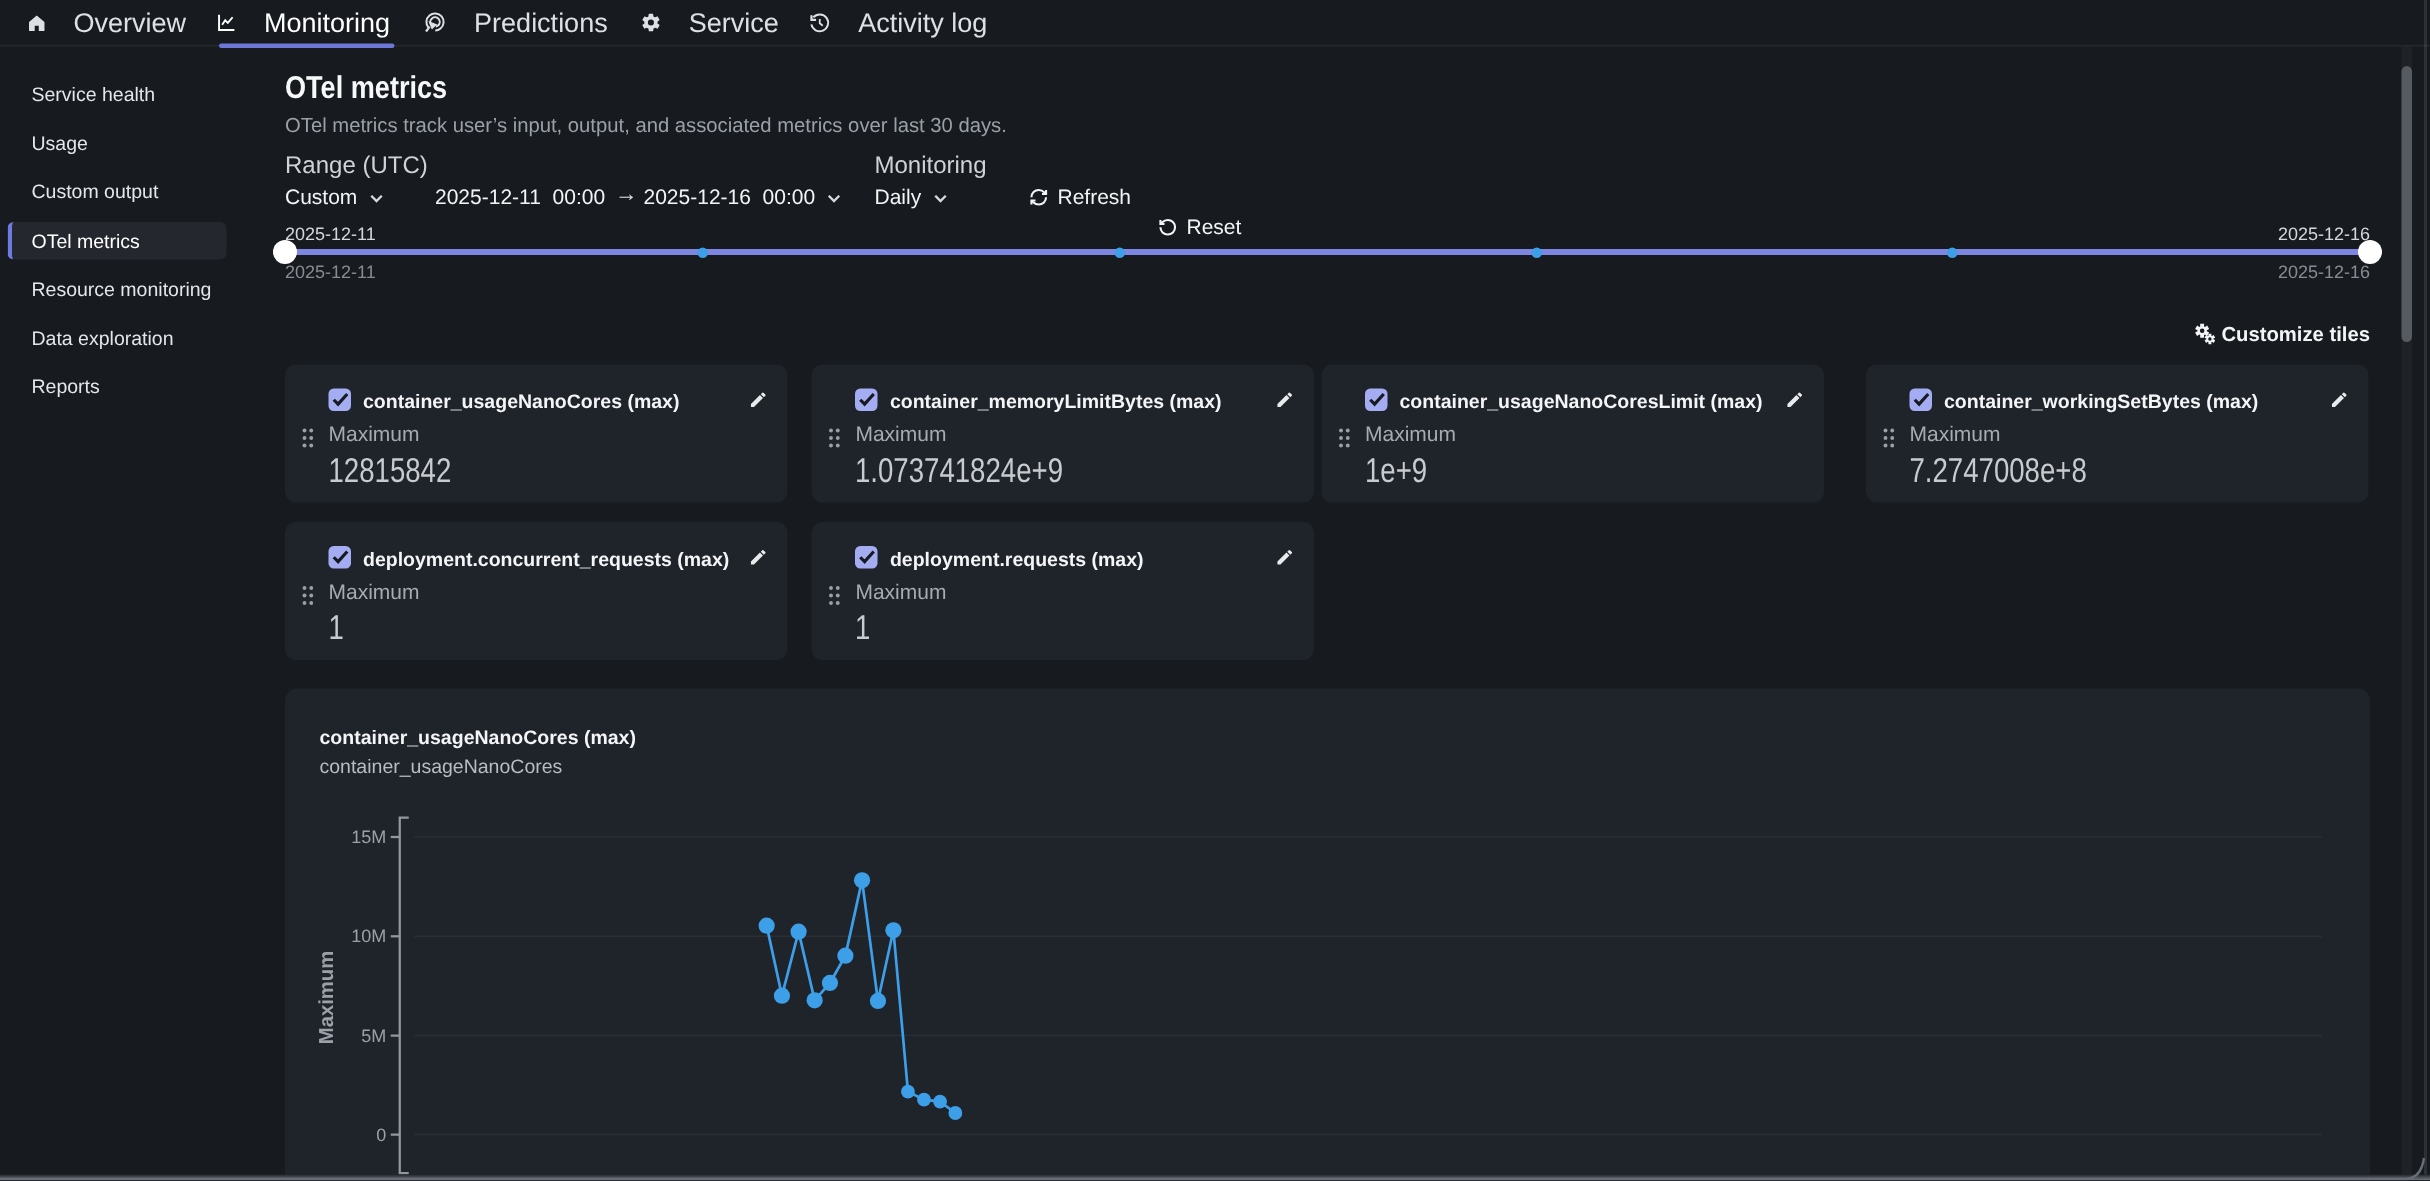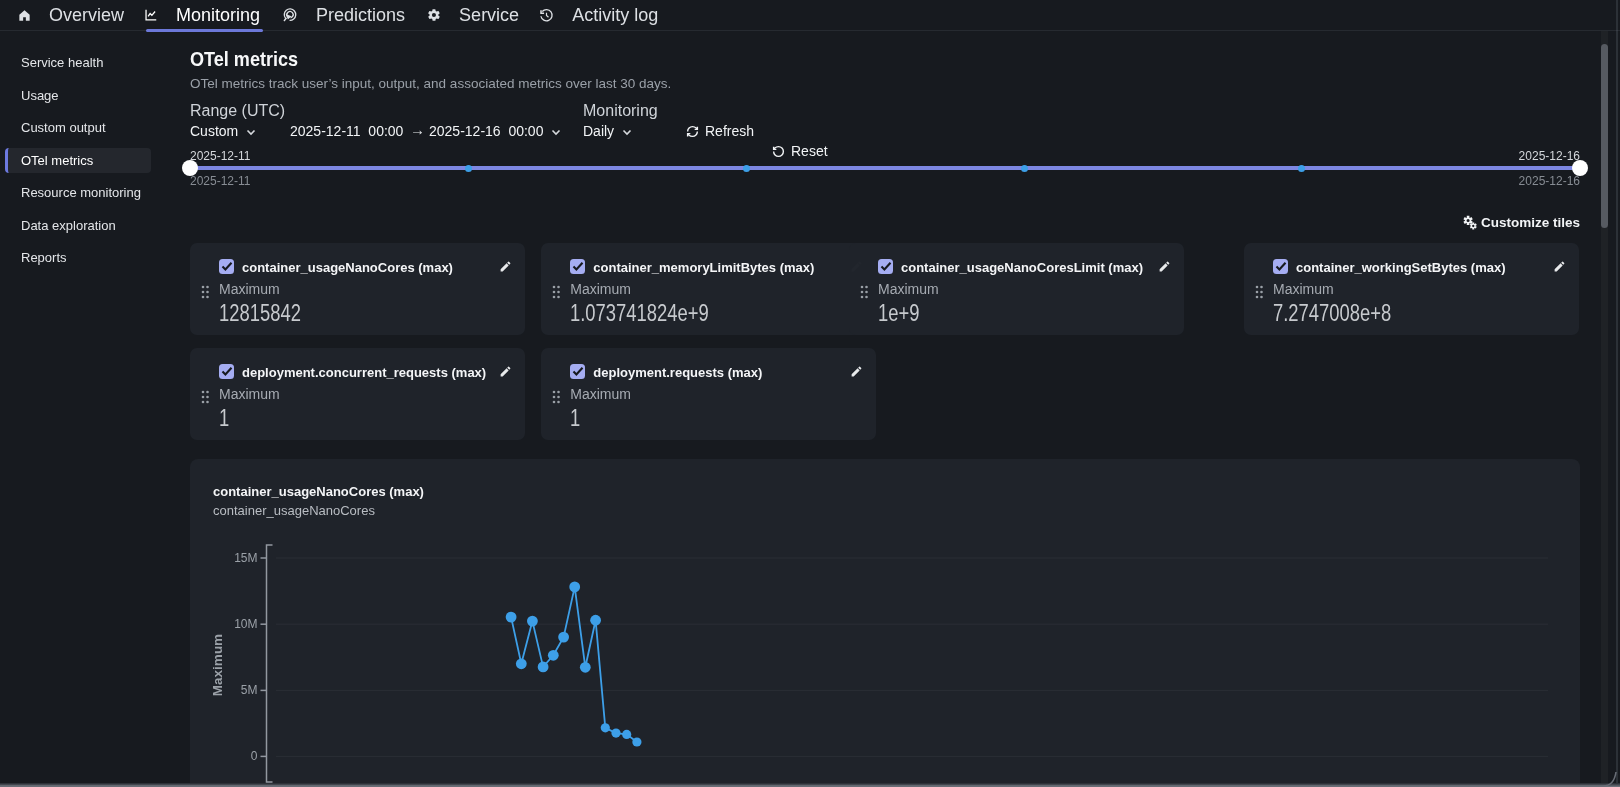--- a/index.html
+++ b/index.html
@@ -234,21 +234,21 @@
         <circle cx="2" cy="2" r="1.3"></circle>
         <circle cx="6.5" cy="2" r="1.3"></circle>
         <circle cx="2" cy="7" r="1.3"></circle>
         <circle cx="6.5" cy="7" r="1.3"></circle>
         <circle cx="2" cy="12" r="1.3"></circle>
         <circle cx="6.5" cy="12" r="1.3"></circle>
       </svg>
     <div class="mx">Maximum</div>
     <div class="val">1.073741824e+9</div>
   </div>
-    <div class="tile" style="left:849px; top:243px;">
+    <div class="tile" style="left:881px; top:243px;">
     <div class="cb">
         <svg width="12" height="11" viewBox="0 0 12 11" fill="none" stroke="#171a1f" stroke-width="2.1">
           <path d="M1.5 5.5 4.4 8.4 10.5 1.7"></path>
         </svg>
       </div>
     <div class="t">container_usageNanoCoresLimit (max)</div>
     <svg class="pencil" width="13" height="13" viewBox="0 0 24 24" fill="#e8eaec">
         <path d="M3 17.25V21h3.75L17.81 9.94l-3.75-3.75L3 17.25zM20.71 7.04a1 1 0 0 0 0-1.41l-2.34-2.34a1 1 0 0 0-1.41 0l-1.83 1.83 3.75 3.75 1.83-1.83z"></path>
       </svg>
     <svg class="dots" width="8" height="14" viewBox="0 0 8 14" fill="#9aa0a7">

